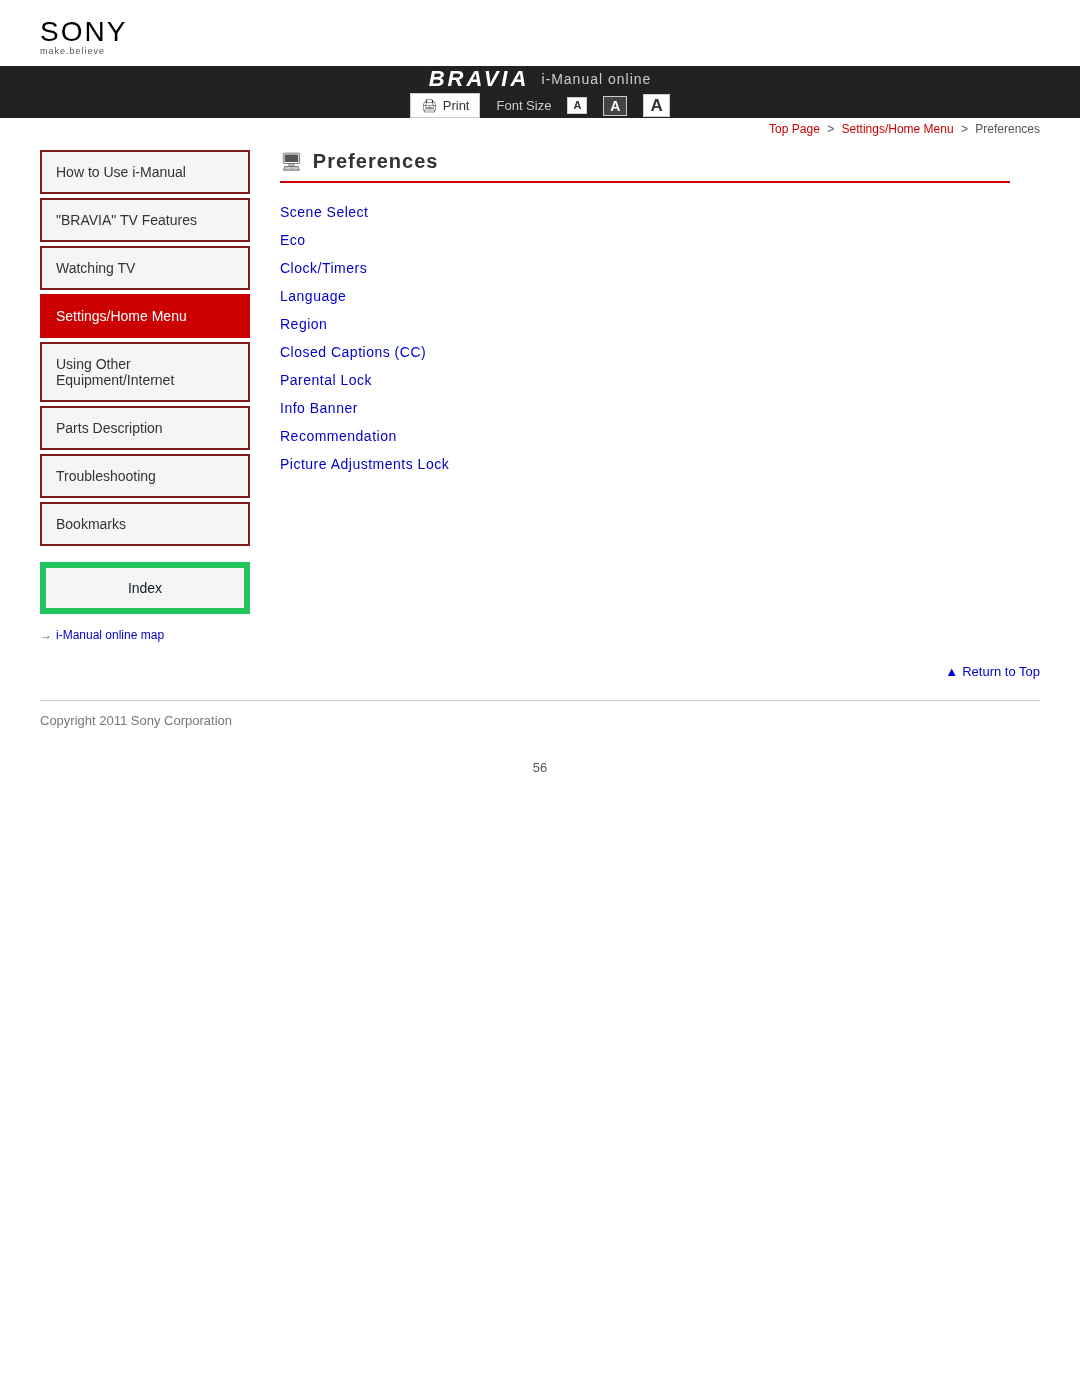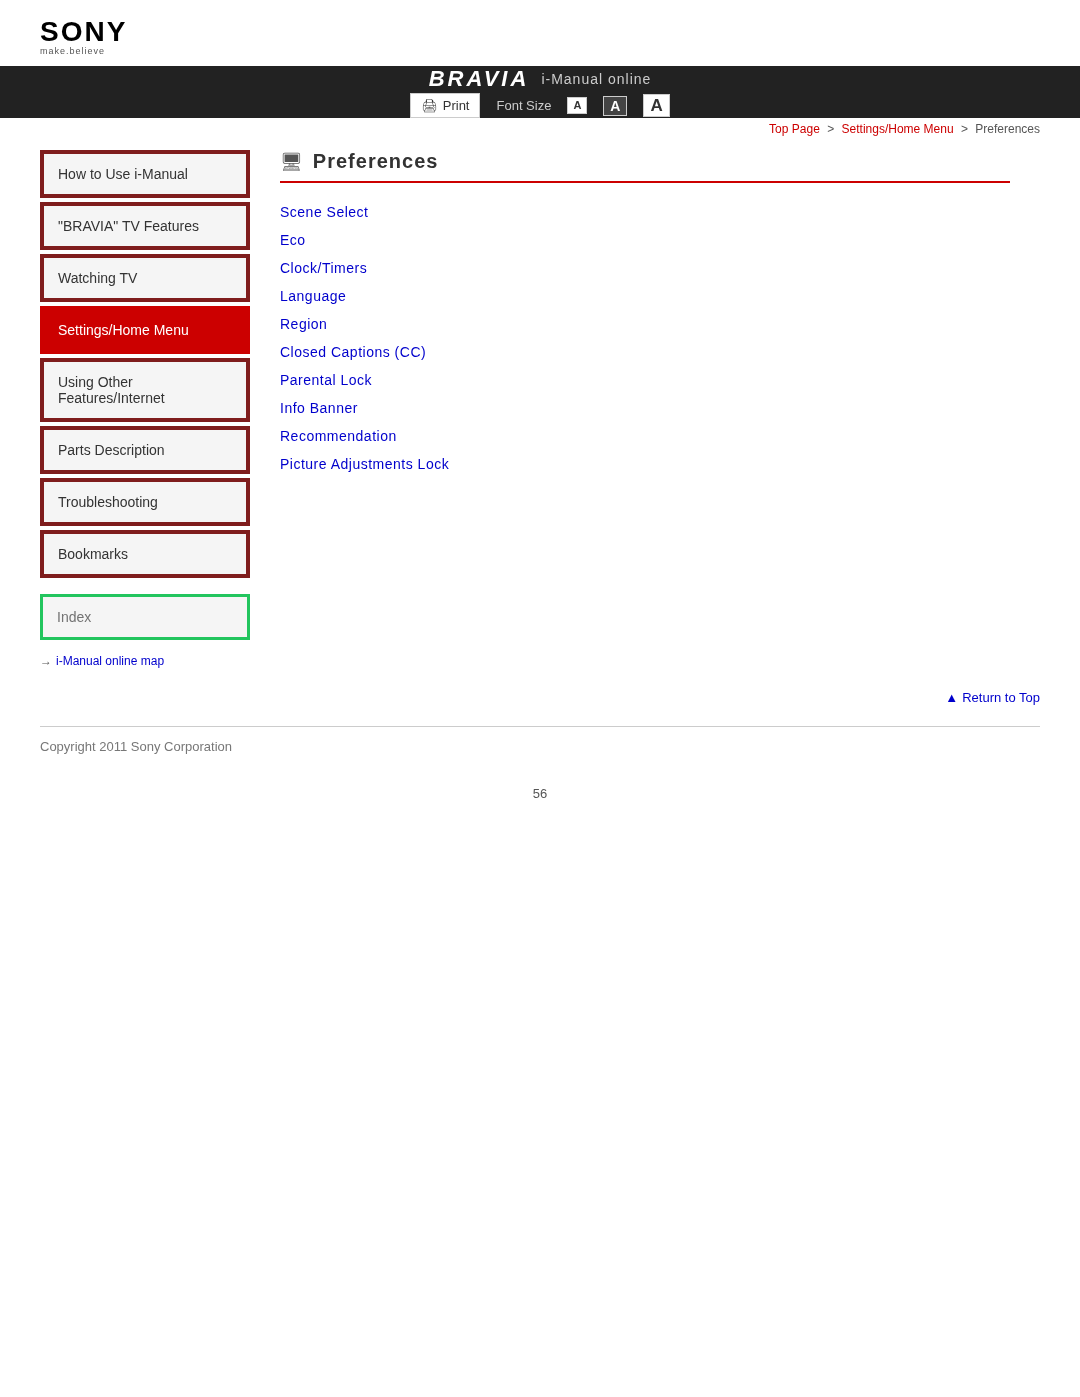--- a/index.html
+++ b/index.html
@@ -18,21 +18,21 @@
       display: flex;
       align-items: center;
     }
     .sony-logo {
       display: flex;
       flex-direction: column;
       align-items: flex-start;
     }
     .sony-wordmark {
       font-size: 28px;
-      font-weight: 700;
+      font-weight: 400;
       letter-spacing: 2px;
       color: #000;
       line-height: 1;
     }
     .sony-tagline {
       font-size: 9px;
       color: #555;
       letter-spacing: 1px;
     }
 
@@ -123,42 +123,43 @@
       color: #555;
     }
 
     
     .sidebar {
       width: 210px;
       flex-shrink: 0;
       padding-top: 0;
     }
     .sidebar-item {
-      border: 4px solid #7f1d1d;
+      border: 2px solid #7f1d1d;
       padding: 12px 14px;
       margin-bottom: 4px;
       font-size: 14px;
       cursor: pointer;
       background: #f5f5f5;
       color: #333;
     }
     .sidebar-item.active {
       background: #c00;
       color: #fff;
       border-color: #c00;
     }
     .sidebar-index {
-      border: 3px solid #22c55e;
+      border: 6px solid #22c55e;
       padding: 12px 14px;
       margin-top: 16px;
       margin-bottom: 4px;
       font-size: 14px;
       cursor: pointer;
       background: #f5f5f5;
-      color: #737373;
+      color: #0f172a;
+      text-align: center;
     }
     .sidebar-map-link {
       display: block;
       margin-top: 14px;
       font-size: 12px;
       color: #00c;
       text-decoration: none;
       cursor: pointer;
     }
     .sidebar-map-arrow {
@@ -277,21 +278,21 @@
   <span class="breadcrumb-current">Preferences</span>
 </div>
 
 <div class="main-layout">
 
   <div class="sidebar">
     <div class="sidebar-item">How to Use i-Manual</div>
     <div class="sidebar-item">"BRAVIA" TV Features</div>
     <div class="sidebar-item">Watching TV</div>
     <div class="sidebar-item active">Settings/Home Menu</div>
-    <div class="sidebar-item">Using Other Features/Internet</div>
+    <div class="sidebar-item">Using Other Equipment/Internet</div>
     <div class="sidebar-item">Parts Description</div>
     <div class="sidebar-item">Troubleshooting</div>
     <div class="sidebar-item">Bookmarks</div>
     <div class="sidebar-index">Index</div>
     <a class="sidebar-map-link">
       <span class="sidebar-map-arrow">→</span><span>i-Manual online map</span>
     </a>
   </div>
 
   <div class="content-area">

